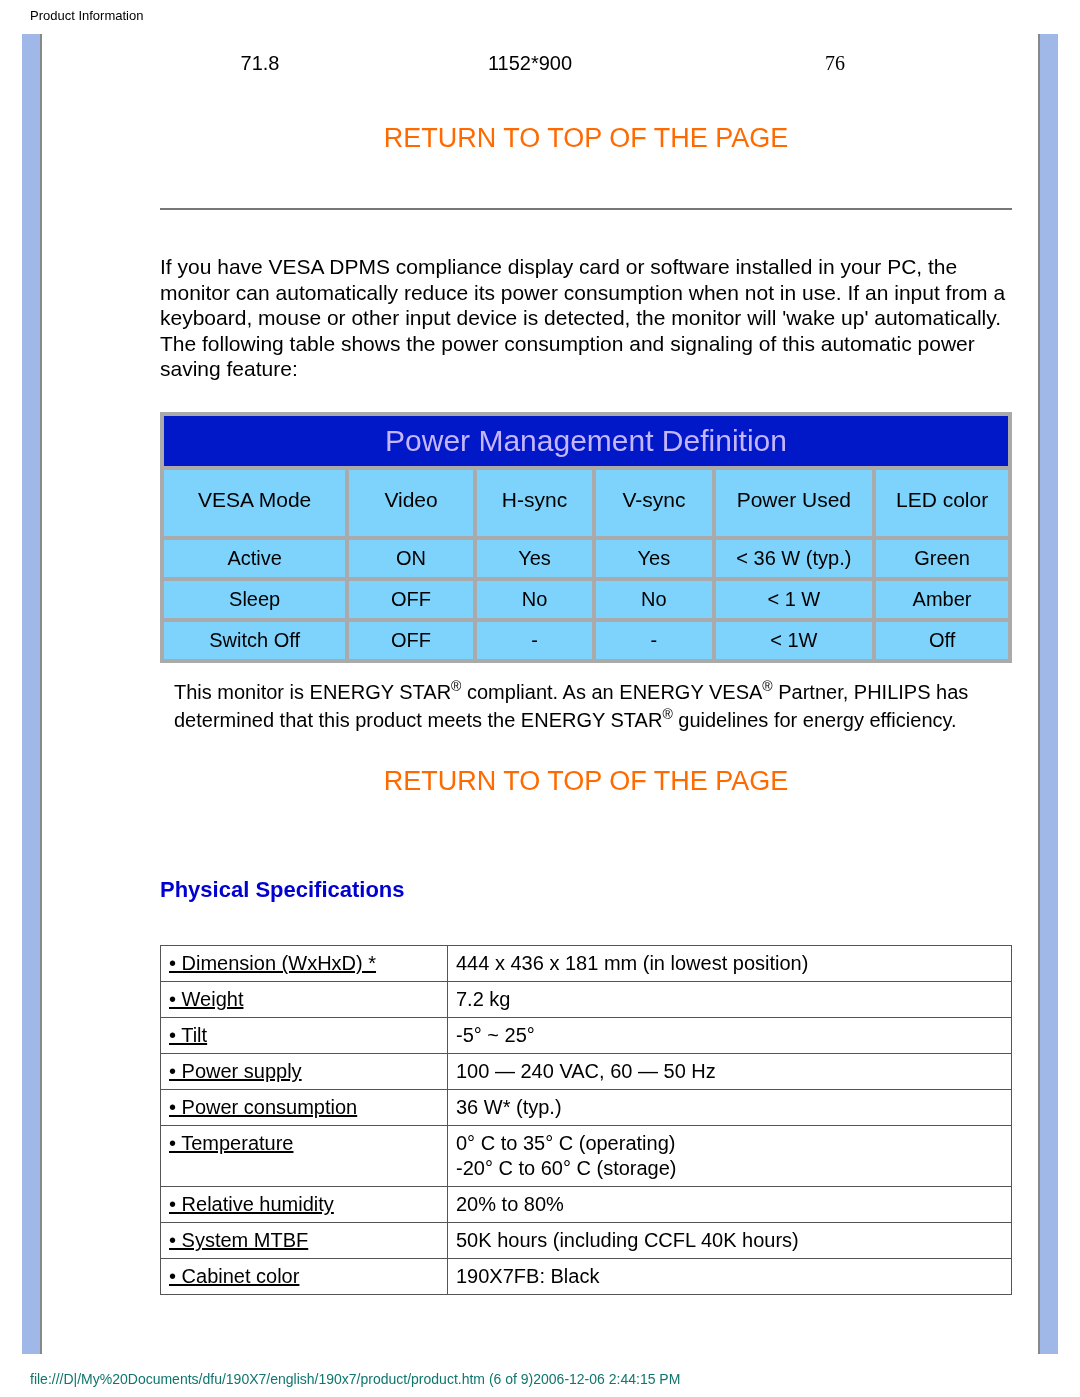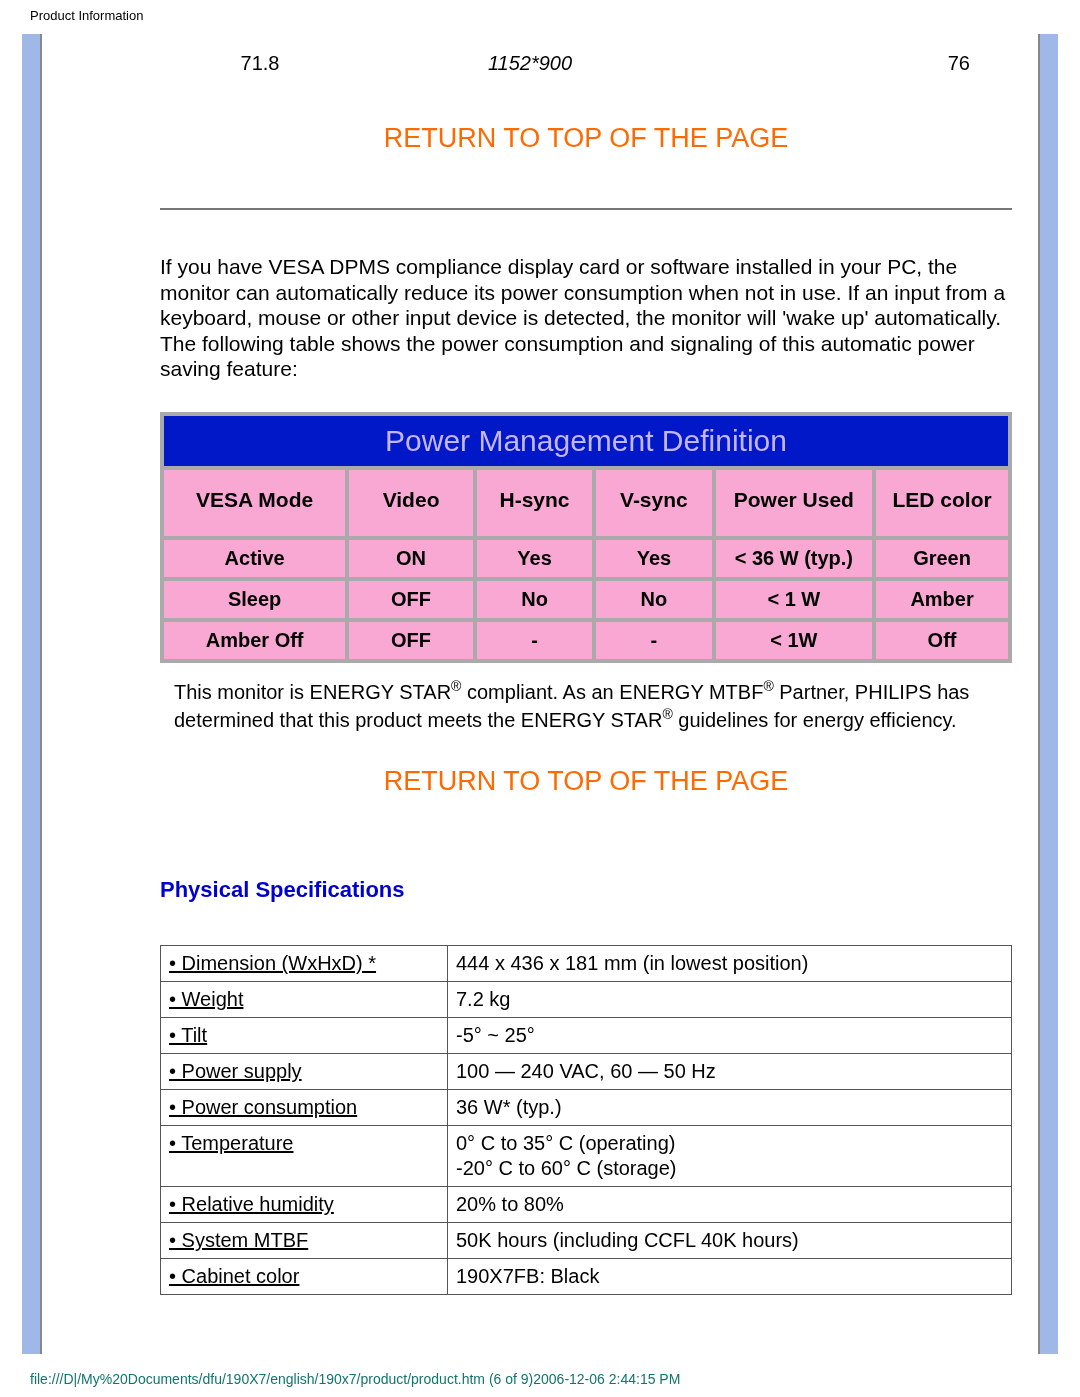--- a/index.html
+++ b/index.html
@@ -50,22 +50,22 @@
     padding: 0 26px 4px 118px;
   }
   .top-row {
     display: flex;
     font-size: 20px;
     padding-top: 18px;
     margin-bottom: 48px;
   }
   .top-row span { text-align: center; }
   .top-row .c1 { width: 200px; }
-  .top-row .c2 { width: 340px; font-style: italic; }
-  .top-row .c3 { width: 270px; text-align: right; }
+  .top-row .c2 { width: 340px; }
+  .top-row .c3 { width: 270px; text-align: center; font-family: Liberation Serif, serif; }
   .return-link {
     text-align: center;
     color: #ff6a00;
     font-size: 27px;
     margin: 26px 0 54px 0;
   }
   hr.sep {
     border: none;
     border-top: 2px solid #777;
     margin: 0 0 44px 0;
@@ -90,25 +90,25 @@
   }
   table.pm th.caption {
     background: #0018c8;
     color: #c4b5fd;
     font-weight: normal;
     font-size: 30px;
     padding: 8px 0;
     text-align: center;
   }
   table.pm td, table.pm th.h {
-    background: #f9a8d4;
+    background: #7dd3fc;
     text-align: center;
     font-size: 20px;
     padding: 8px 4px;
-    font-weight: bold;
+    font-weight: normal;
   }
   table.pm th.h { padding: 18px 4px 24px 4px; font-size: 21px; }
   table.pm td { padding: 7px 4px; }
   .note {
     font-size: 20px;
     line-height: 1.3;
     margin: 12px 14px 34px 14px;
   }
   sup { font-size: 0.7em; vertical-align: super; }
   table.spec {
@@ -172,32 +172,32 @@
         </tr>
         <tr>
           <td>Sleep</td>
           <td>OFF</td>
           <td>No</td>
           <td>No</td>
           <td>&lt; 1 W</td>
           <td>Amber</td>
         </tr>
         <tr>
-          <td>Amber Off</td>
+          <td>Switch Off</td>
           <td>OFF</td>
           <td>-</td>
           <td>-</td>
           <td>&lt; 1W</td>
           <td>Off</td>
         </tr>
       </tbody>
         </table>
 
       <p class="note">
-        <span>This monitor is ENERGY STAR</span><sup>®</sup><span> compliant. As an ENERGY MTBF</span><sup>®</sup><span> Partner, PHILIPS has determined that this product meets the ENERGY STAR</span><sup>®</sup><span> guidelines for energy efficiency.</span>
+        <span>This monitor is ENERGY STAR</span><sup>®</sup><span> compliant. As an ENERGY VESA</span><sup>®</sup><span> Partner, PHILIPS has determined that this product meets the ENERGY STAR</span><sup>®</sup><span> guidelines for energy efficiency.</span>
       </p>
 
       <div class="return-link" style="margin:10px 0 80px 0">RETURN TO TOP OF THE PAGE</div>
 
       <div class="section-heading">Physical Specifications</div>
 
       <table class="spec">
         <tbody>
             <tr>
               <td class="lbl">• Dimension (WxHxD) *</td>

